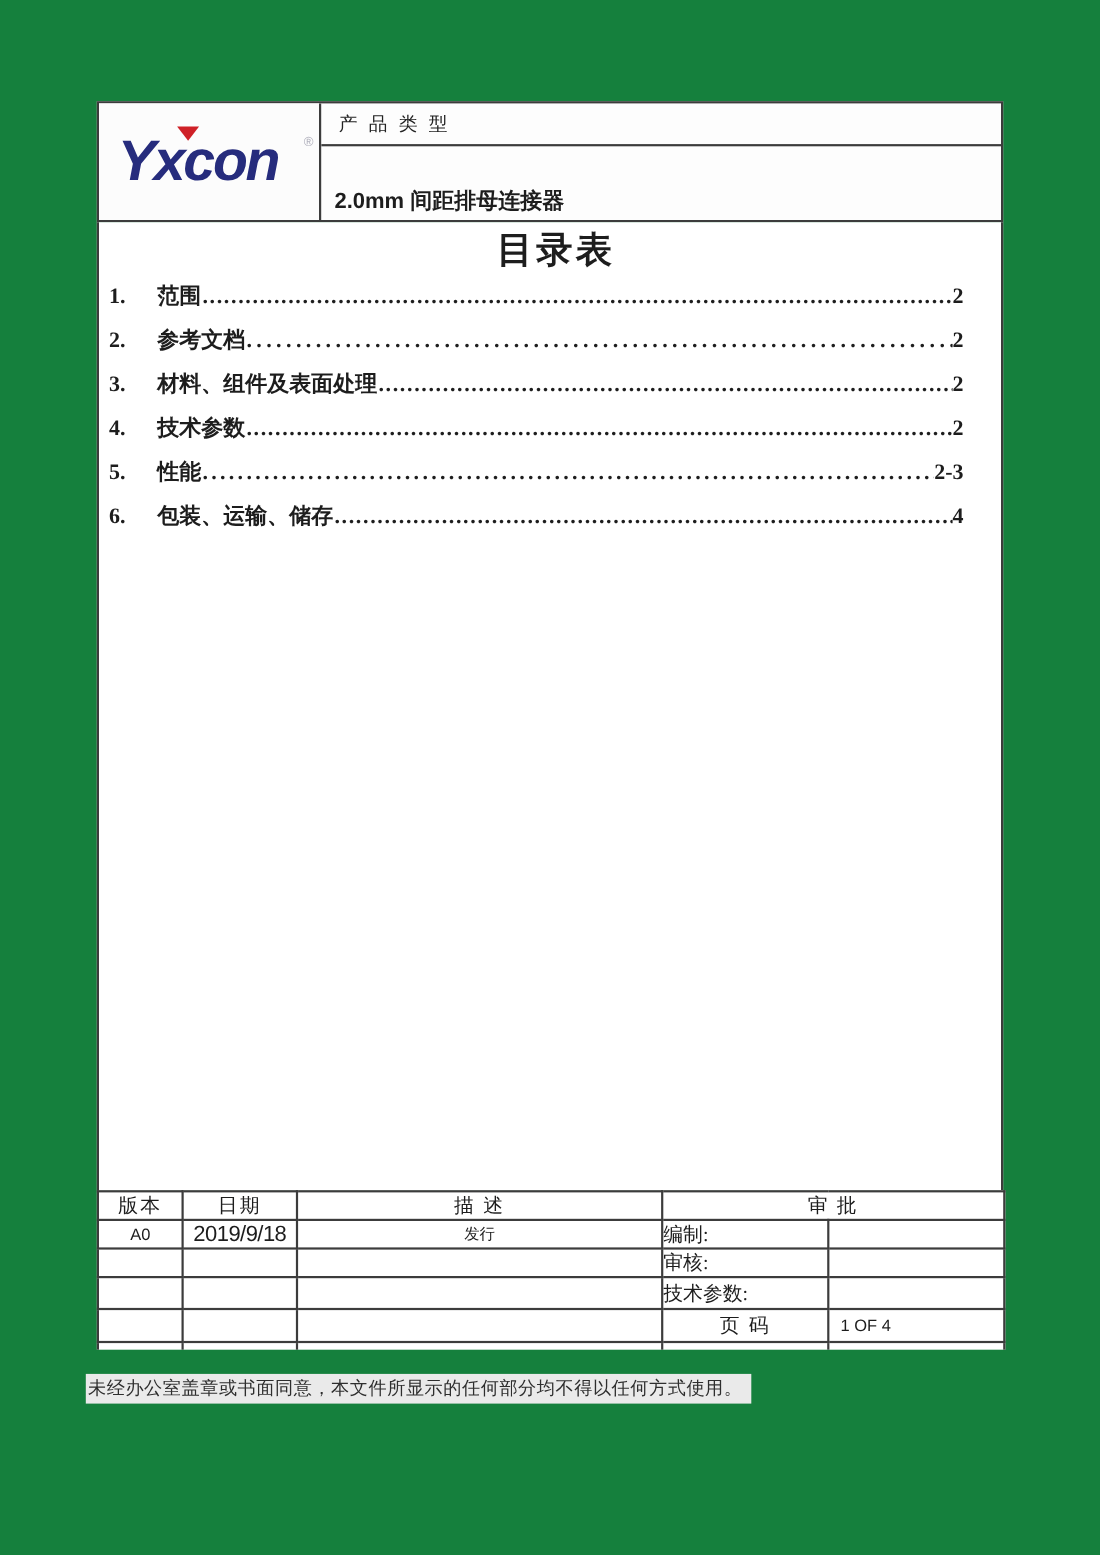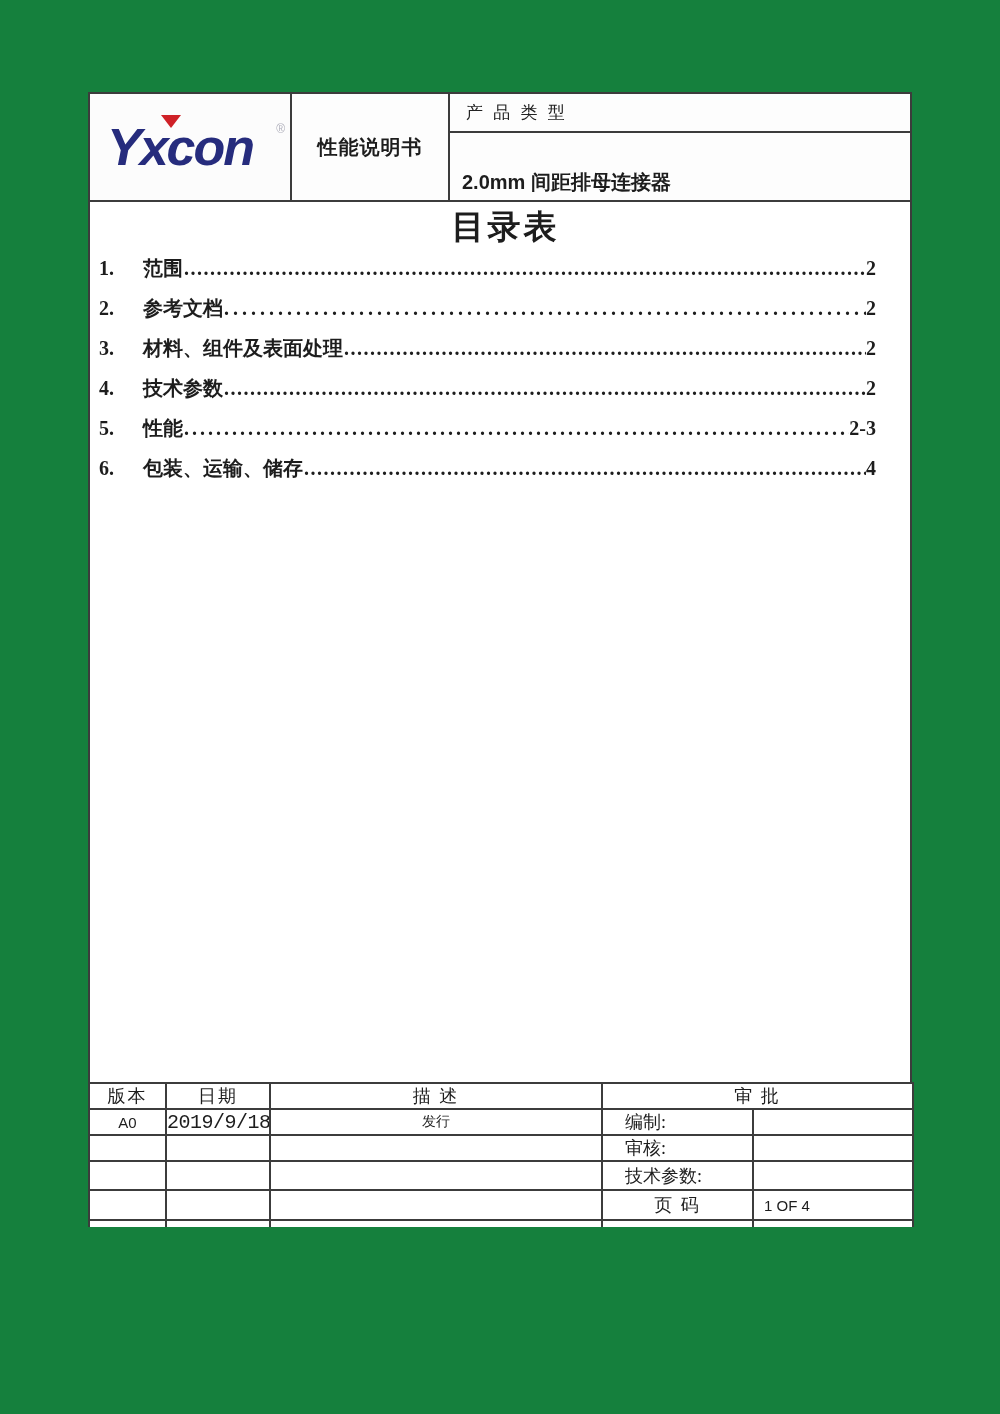--- a/index.html
+++ b/index.html
@@ -57,23 +57,23 @@
   .toc-page { white-space:nowrap; }
 
   
   .rev-table { width:824px; border-collapse:collapse; table-layout:fixed;
                border:2px solid #3c3c3c; border-bottom:none; background:#fff; }
   .rev-table td, .rev-table th { border:2px solid #3c3c3c; overflow:hidden; }
   .rev-table th { font-weight:normal; font-size:18px; text-align:center; height:23px; letter-spacing:2px; }
   .col-version { width:77px; }  .col-date { width:104px; }  .col-desc { width:332px; }
   .col-label { width:151px; }   .col-value { width:160px; }
   .td-version { text-align:center; font-family:"Liberation Sans","DejaVu Sans",sans-serif; font-size:15px; }
-  .td-date { text-align:center; font-family:Liberation Mono, monospace; font-size:20px; letter-spacing:-0.5px; }
+  .td-date { text-align:center; font-family:Liberation Sans, sans-serif; font-size:20px; letter-spacing:-0.5px; }
   .td-desc { text-align:center; font-size:14px; }
-  .td-label { font-size:18px; padding-left:22px; }
+  .td-label { font-size:18px; }
   .td-label.centered { text-align:center; padding-left:0; letter-spacing:2px;margin-top:48px; }
   .td-value { font-family:"Liberation Sans","DejaVu Sans",sans-serif; font-size:15px; padding-left:10px; }
   .rev-row-1 td { height:25px; }
   .rev-row-2 td { height:15px; }
   .rev-row-3 td { height:26px; }
   .rev-row-4 td { height:29px; }
   .rev-row-5 td { height:30px; }
   .rev-stub td { height:7px; border-bottom:none; }
 
   
@@ -89,23 +89,20 @@
 <div class="page">
   <div class="doc">
 
     <div class="header-table">
       <div class="hcell cell-logo">
         <div class="logo-wrap">
           <span class="logo-text">Yxcon</span>
           <span class="logo-triangle"></span>
           <span class="logo-reg">®</span>
         </div>
-      </div>
-      <div class="hcell cell-doctype">
-        <span class="doctype-text">性能说明书</span>
       </div>
       <div class="hcell cell-product">
         <div class="product-top">产 品 类 型</div>
         <div class="product-bottom">2.0mm 间距排母连接器</div>
       </div>
     </div>
 
     <div class="content-box">
       <div class="toc-title">目录表</div>
       <div class="toc-list">
@@ -195,13 +192,14 @@
         <td></td>
             <td></td>
             <td></td>
         <td></td>
             <td></td>
       </tr>
     </tbody>
       </table>
   </div>
 
+  <div class="footer-note">未经办公室盖章或书面同意，本文件所显示的任何部分均不得以任何方式使用。</div>
 </div>
 
 </body></html>

